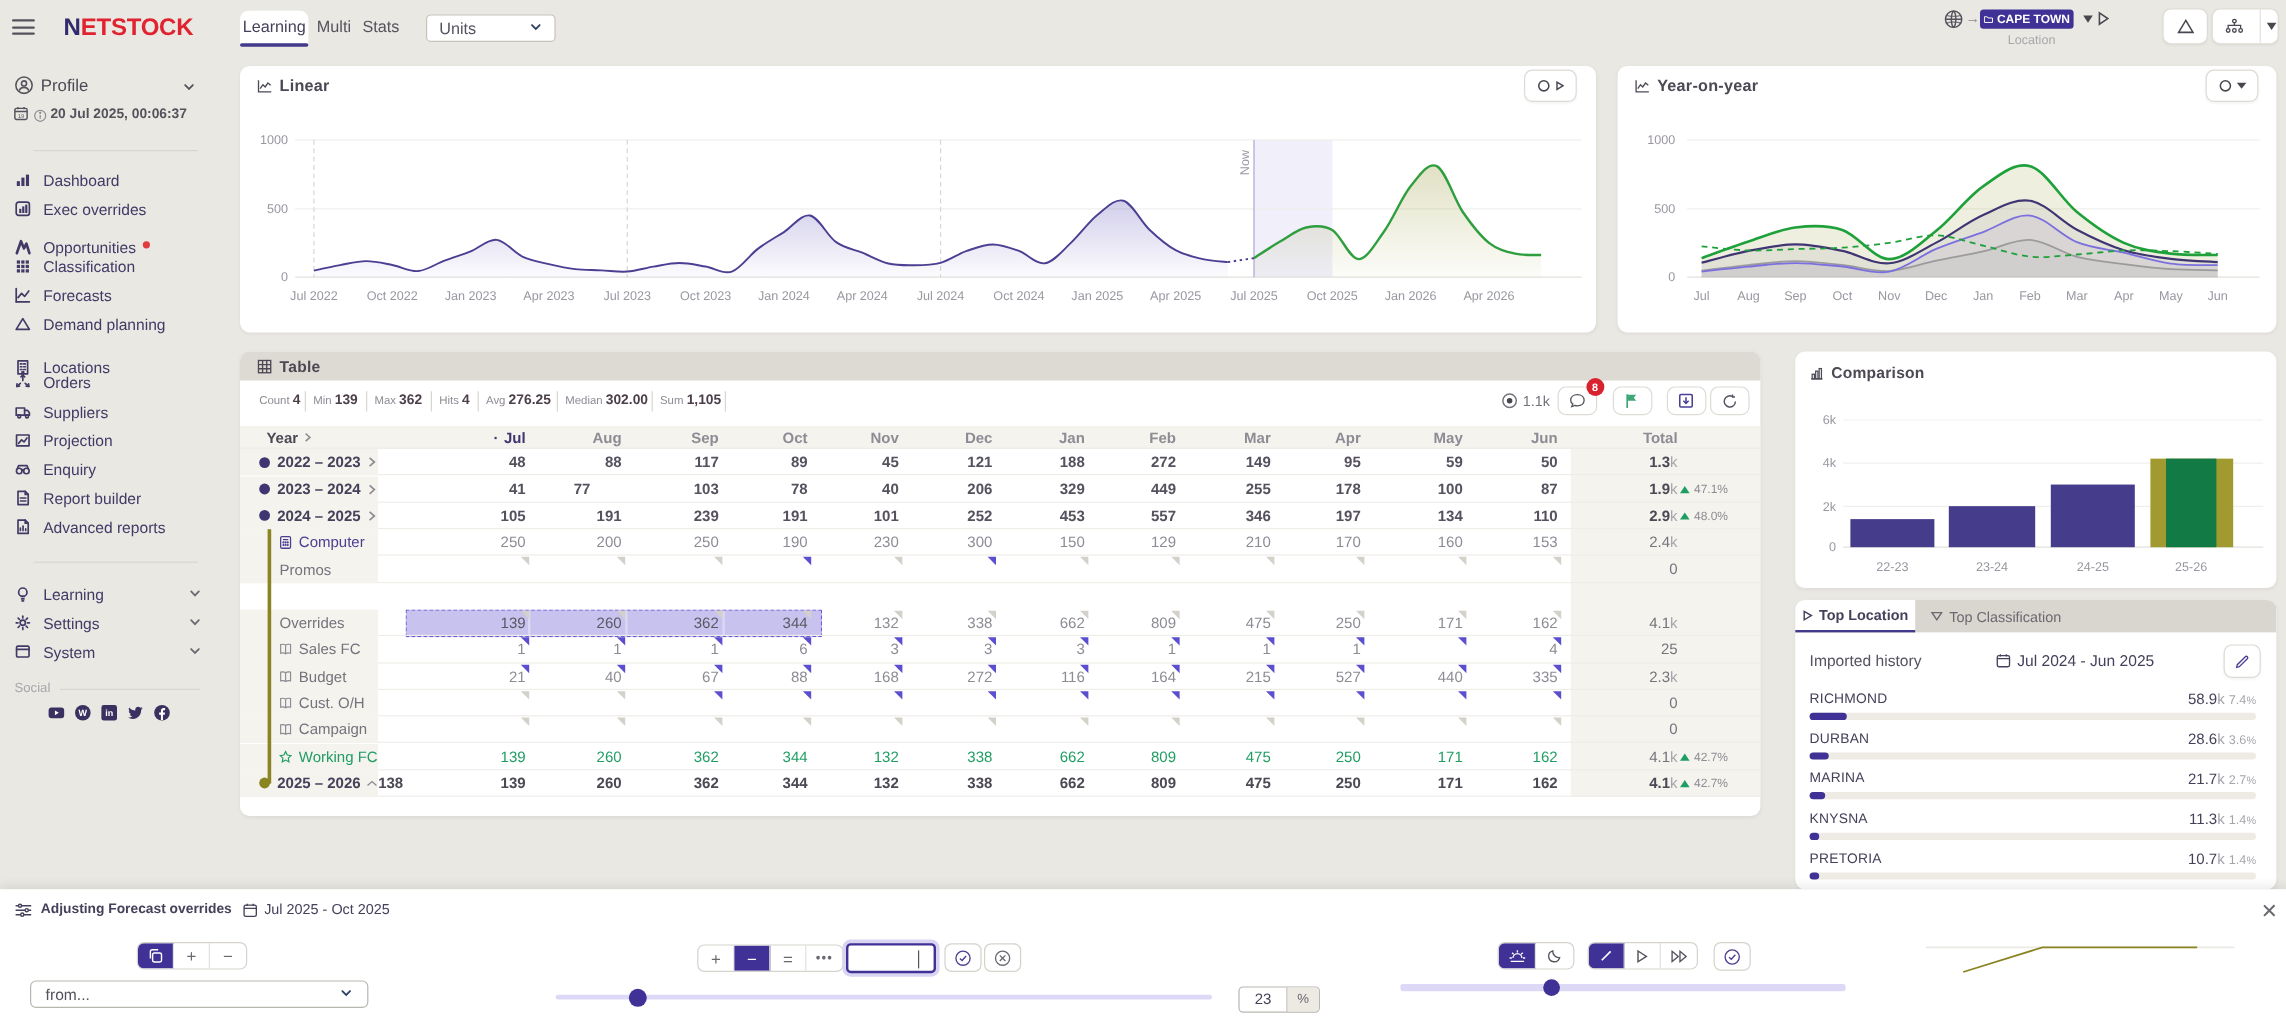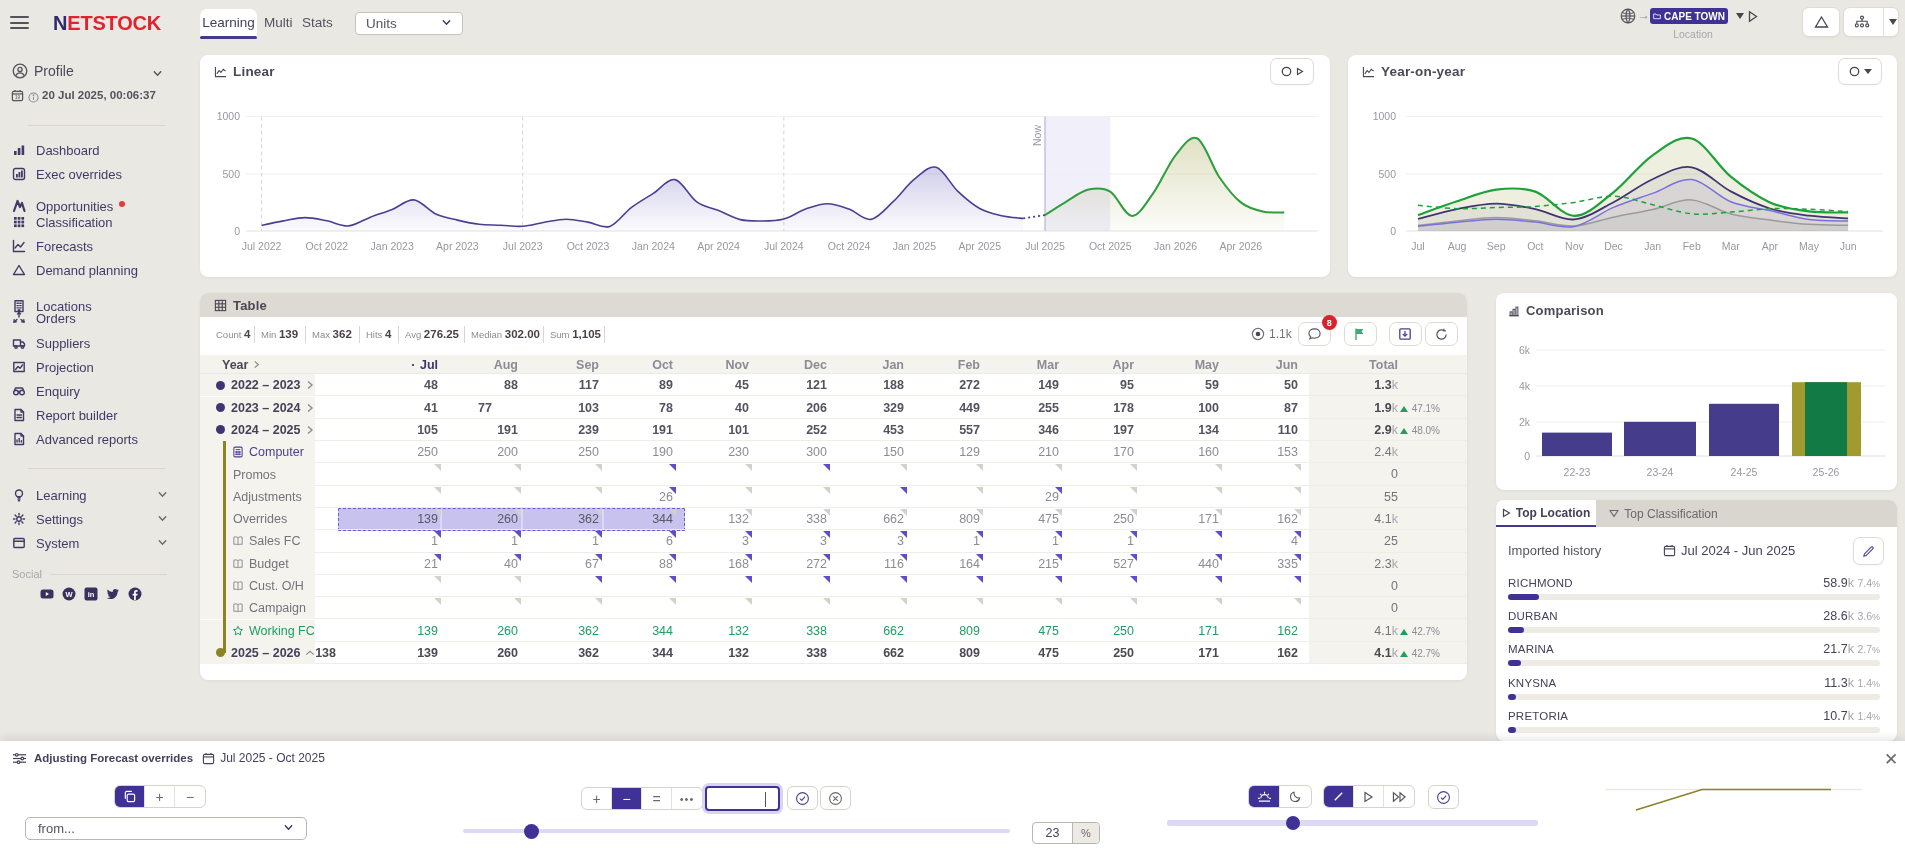--- a/index.html
+++ b/index.html
@@ -585,38 +585,20 @@
       <span class="tri tg" style="right:715px"></span>
       <span class="tri tp" style="right:637px"></span>
       <span class="tri tg" style="right:560px"></span>
       <span class="tri tg" style="right:484px"></span>
       <span class="tri tg" style="right:405px"></span>
       <span class="tri tg" style="right:330px"></span>
       <span class="tri tg" style="right:245px"></span>
       <span class="tri tg" style="right:166px"></span>
       <span class="val tgrey" style="right:69px">0</span>
     </div>
-<div class="trow" style="top:485.7px">
-      <span class="lab glab" style="padding-left:33px">Adjustments</span>
-      <span class="tri tg" style="right:1026px"></span>
-      <span class="tri tg" style="right:946px"></span>
-      <span class="tri tg" style="right:865px"></span>
-      <span class="tri tp" style="right:791px"></span>
-      <span class="tri tg" style="right:715px"></span>
-      <span class="tri tg" style="right:637px"></span>
-      <span class="tri tp" style="right:560px"></span>
-      <span class="tri tg" style="right:484px"></span>
-      <span class="tri tp" style="right:405px"></span>
-      <span class="tri tg" style="right:330px"></span>
-      <span class="tri tg" style="right:245px"></span>
-      <span class="tri tg" style="right:166px"></span>
-      <span class="val vgrey " style="right:794px">26</span>
-      <span class="val vgrey " style="right:408px">29</span>
-      <span class="val tgrey" style="right:69px">55</span>
-    </div>
 <div class="trow" style="top:508.0px">
       <span class="lab glab" style="padding-left:33px">Overrides</span>
       <span class="tri tg" style="right:1026px"></span>
       <span class="tri tg" style="right:946px"></span>
       <span class="tri tg" style="right:865px"></span>
       <span class="tri tg" style="right:791px"></span>
       <span class="tri tg" style="right:715px"></span>
       <span class="tri tg" style="right:637px"></span>
       <span class="tri tg" style="right:560px"></span>
       <span class="tri tg" style="right:484px"></span>

